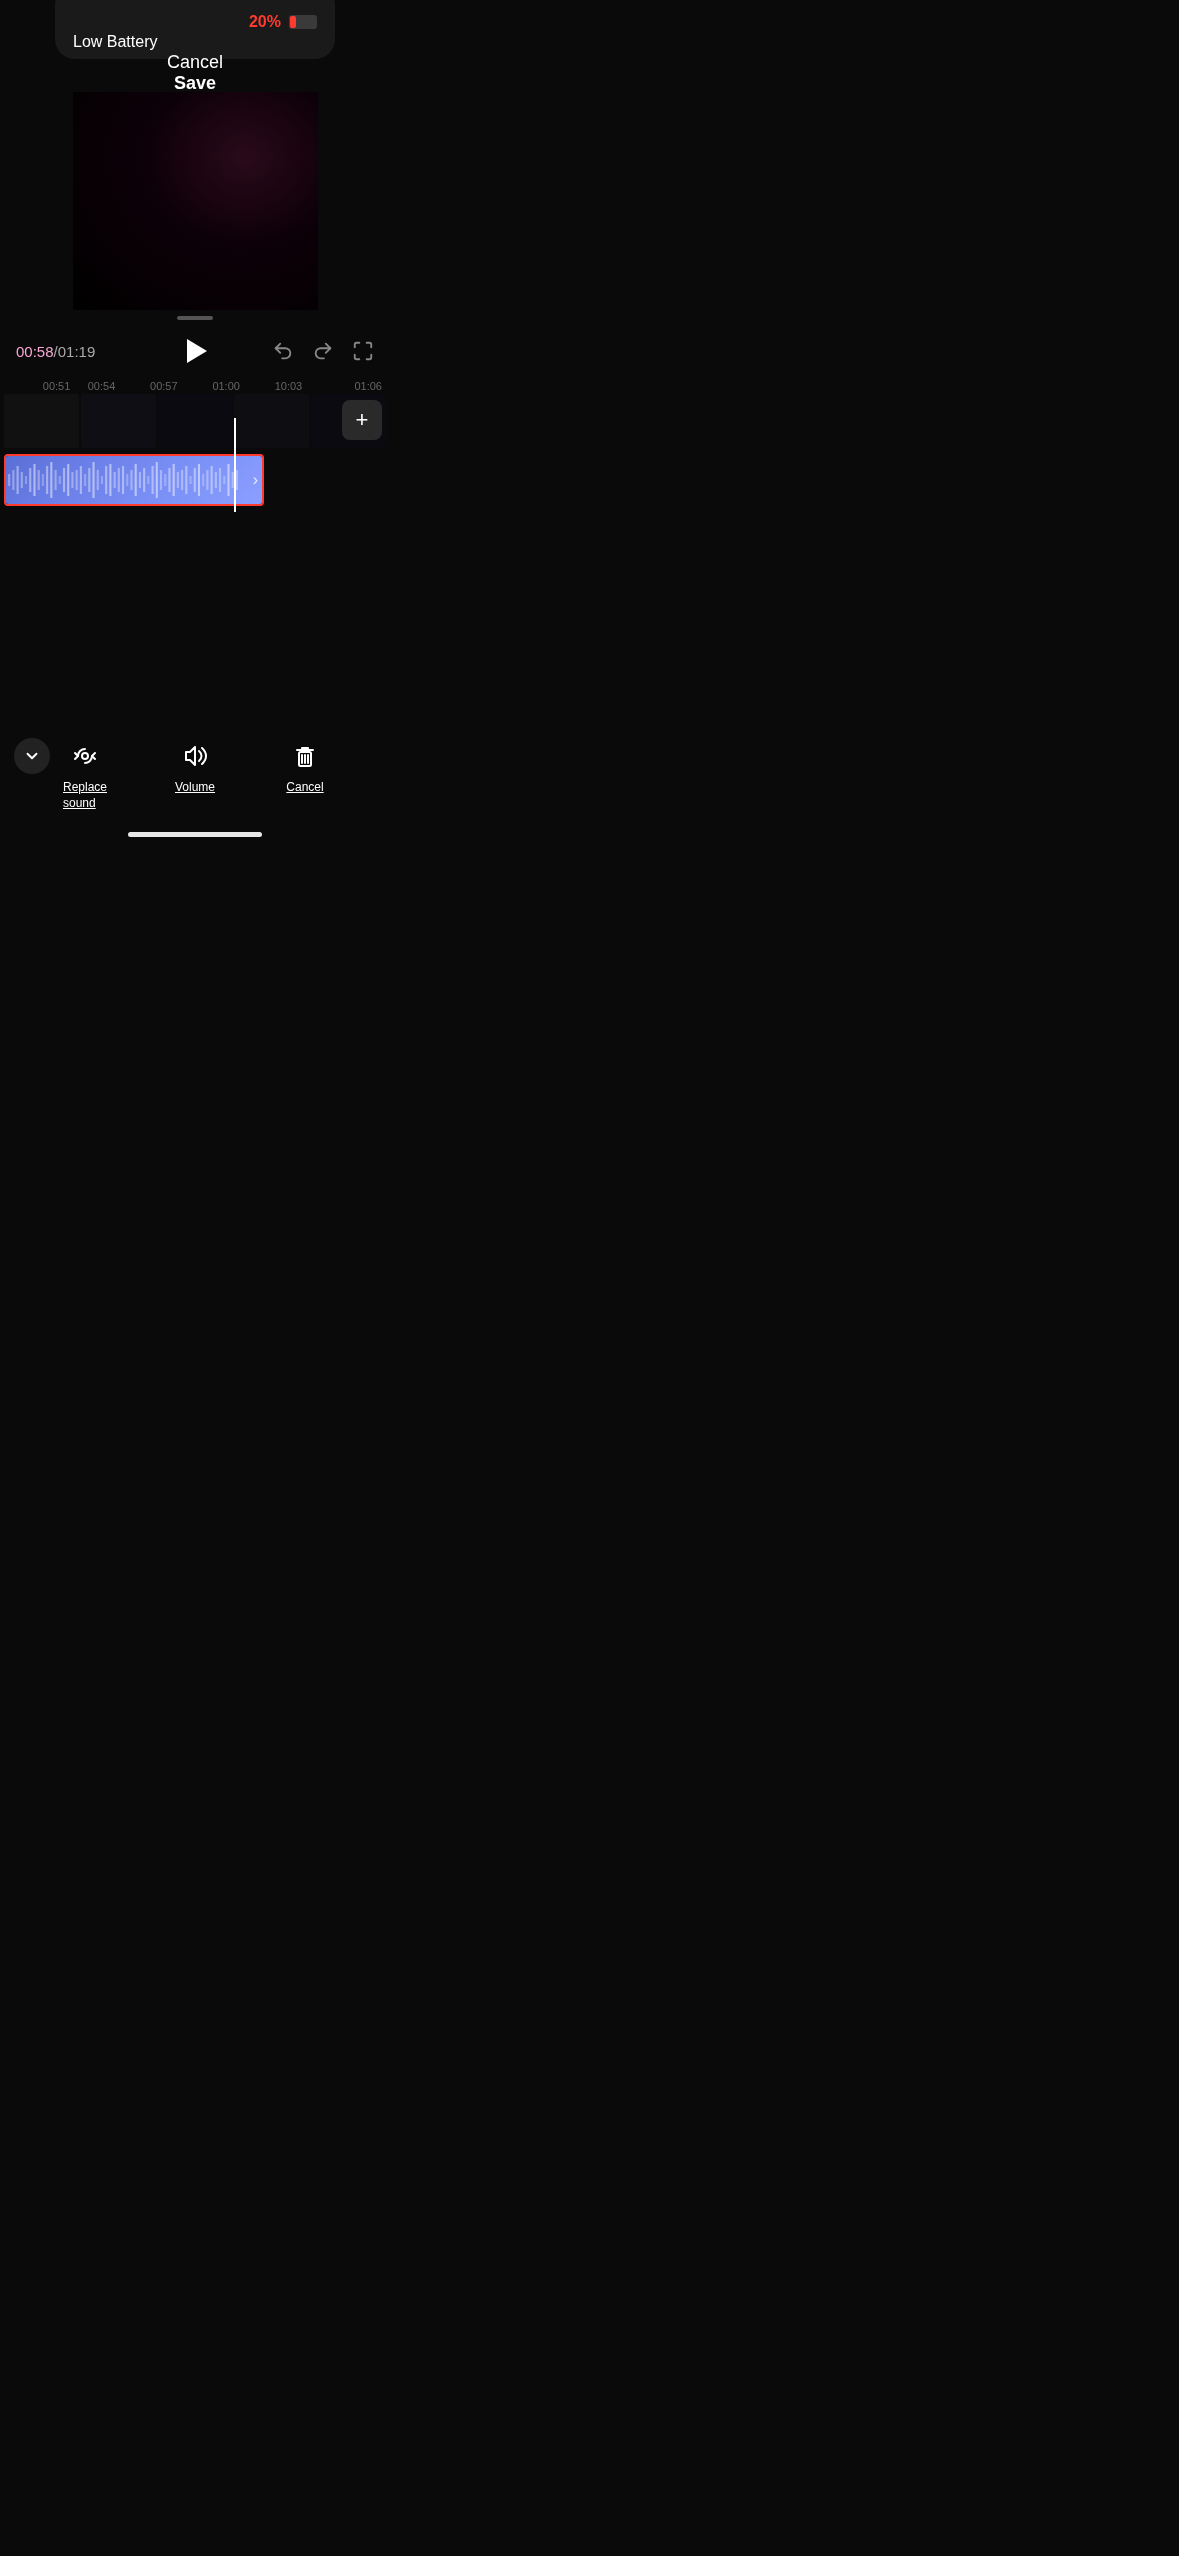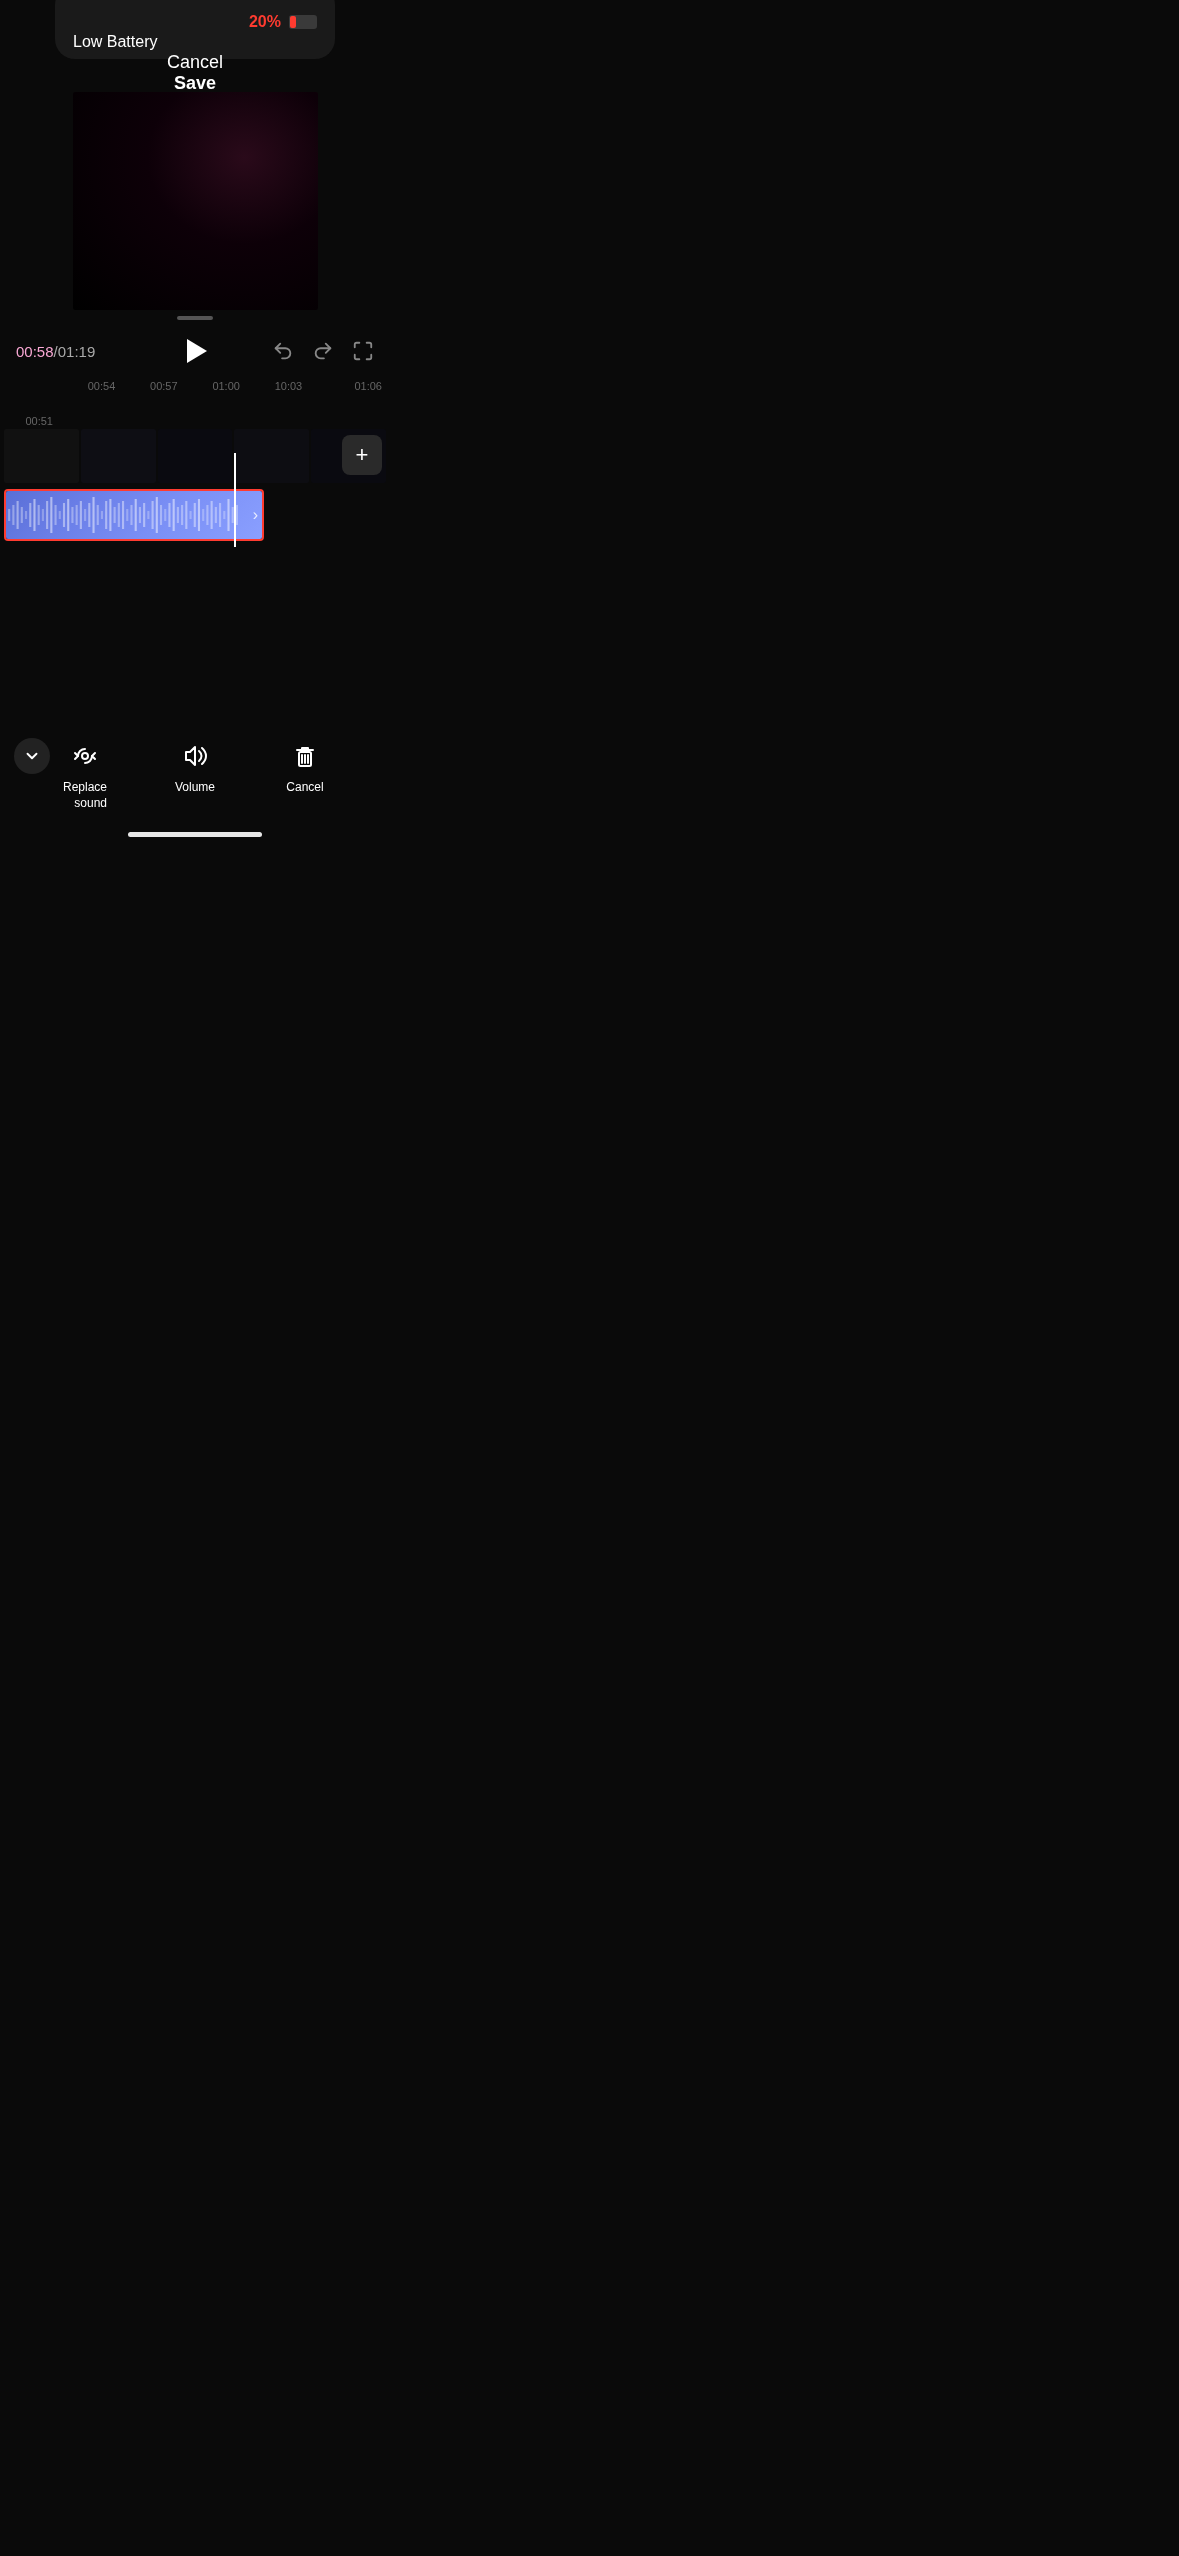--- a/index.html
+++ b/index.html
@@ -177,21 +177,21 @@
       font-size: 11px;
       color: #666;
     }
 
     .ruler-item {
       flex: 1;
       text-align: center;
       font-size: 11px;
     }
 
-    .ruler-item:first-child { text-align: center; padding-left: 4px; margin-top: 35px; }
+    .ruler-item:first-child { text-align: right; padding-left: 4px; }
     .ruler-item:last-child { text-align: right; padding-right: 4px; }
 
     .timeline-tracks {
       position: relative;
       height: 120px;
       overflow: hidden;
     }
 
     
     .video-track {
@@ -330,22 +330,23 @@
       width: 36px;
       height: 36px;
       display: flex;
       align-items: center;
       justify-content: center;
     }
 
     .toolbar-label {
       font-size: 12px;
       color: #fff;
-      text-align: right;
+      text-align: left;
       line-height: 1.3;
+      text-decoration: underline;
     }
 
     .collapse-button {
       position: absolute;
       left: 14px;
       top: 14px;
       width: 36px;
       height: 36px;
       background: #222;
       border-radius: 50%;

